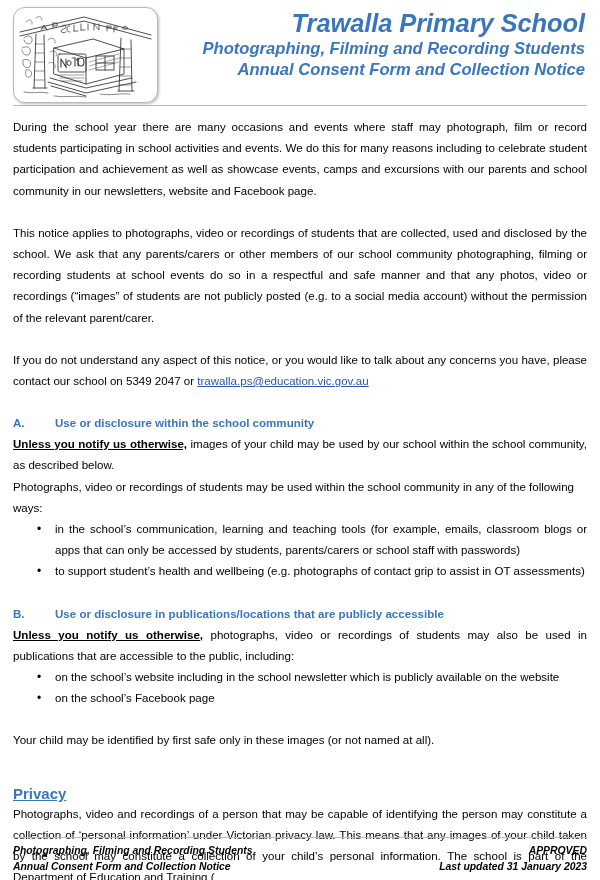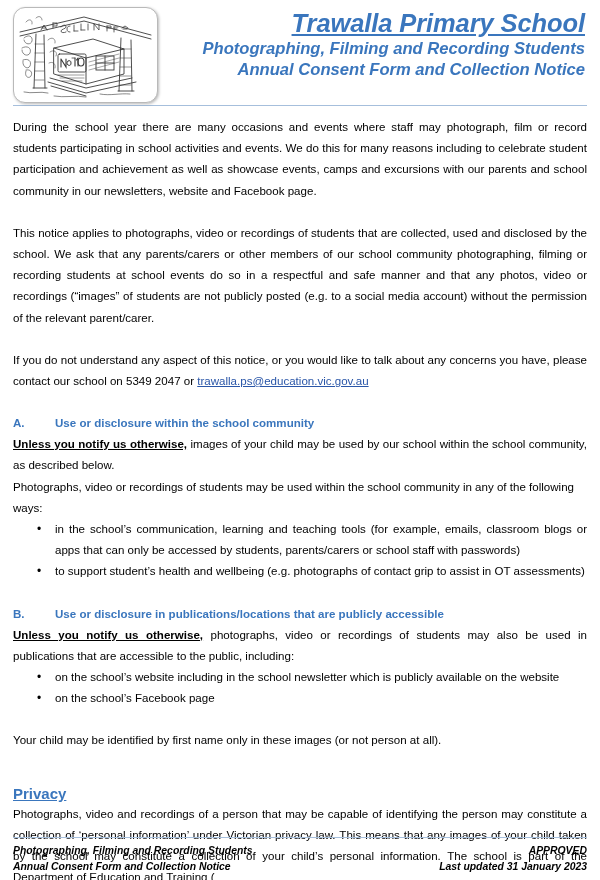--- a/index.html
+++ b/index.html
@@ -54,21 +54,20 @@
     padding-top: 1px;
   }
   .school-name {
     color: #3a76bd;
     font-style: italic;
     font-weight: bold;
     font-size: 25.5px;
     line-height: 30px;
     letter-spacing: -0.1px;
     white-space: nowrap;
-    text-decoration: underline;
   }
   .doc-title-1, .doc-title-2 {
     color: #3a76bd;
     font-style: italic;
     font-weight: bold;
     font-size: 16.6px;
     line-height: 21px;
     white-space: nowrap;
   }
   .header-rule {
@@ -280,21 +279,21 @@
 
     <p class="para"><span class="bold-ul">Unless you notify us otherwise,</span><span> photographs, video or recordings of students may also be used in publications that are accessible to the public, including:</span></p>
 
     <ul class="bullets">
       <li>on the school’s website including in the school newsletter which is publicly available on the website</li>
       <li>on the school’s Facebook page</li>
     </ul>
 
     <div class="gap"></div>
 
-    <p class="para left">Your child may be identified by first name only in these images (or not person at all).</p>
+    <p class="para left">Your child may be identified by first safe only in these images (or not named at all).</p>
 
     <div class="gap-sm"></div>
 
 
     <div class="gap"></div>
 
     <div class="sub-head">Privacy</div>
 
     <p class="para"><span>Photographs, video and recordings of a person that may be capable of identifying the person may constitute a collection of ‘personal information’ under Victorian privacy law. This means that any images of your child taken by the school may constitute a collection of your child’s personal information. The school is part of the Department of Education and Training (</span></p>
 

